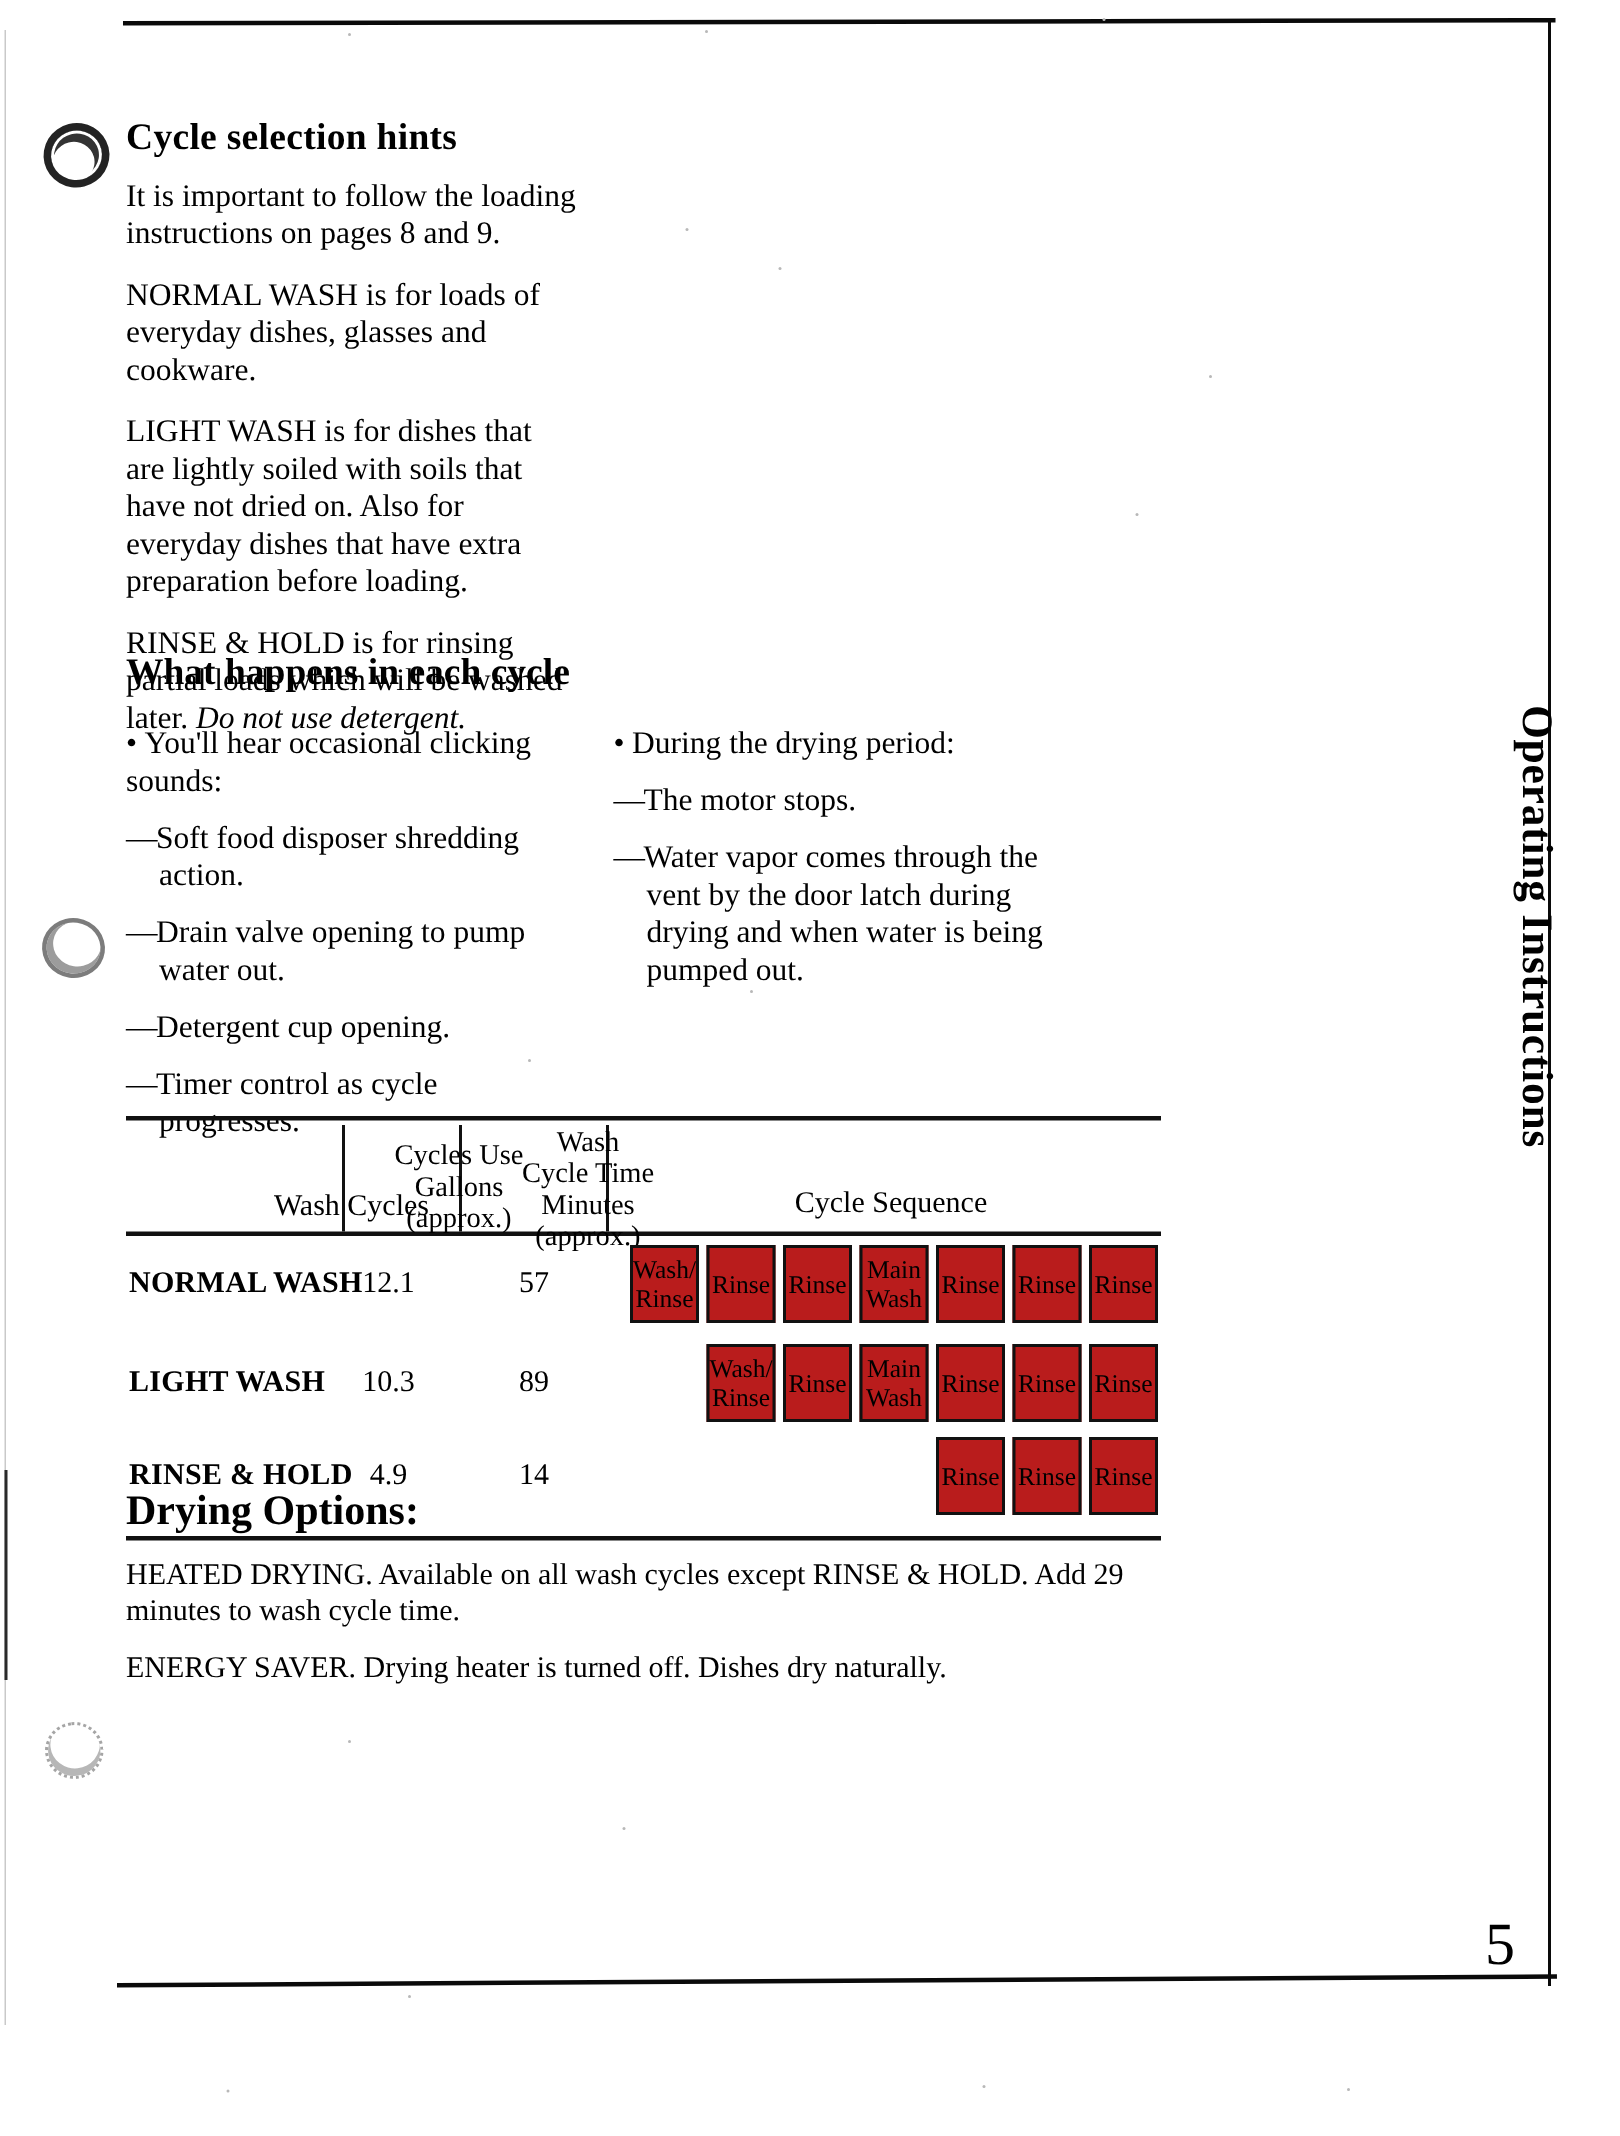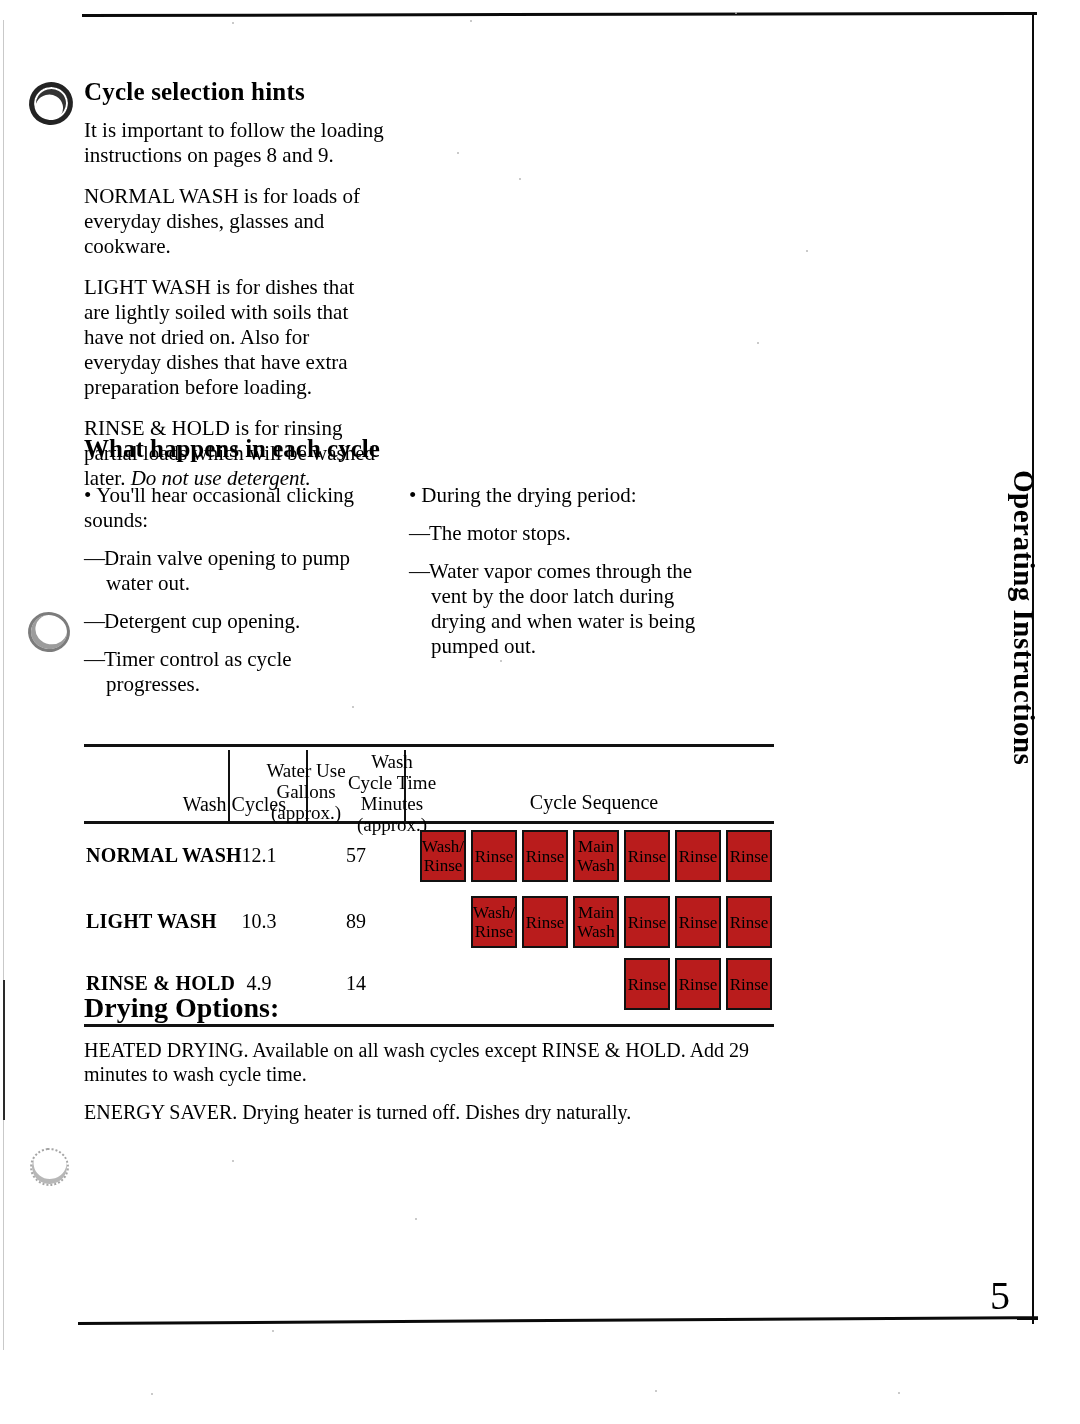--- a/index.html
+++ b/index.html
@@ -362,20 +362,21 @@
     <p class="body">LIGHT WASH is for dishes that are lightly soiled with soils that have not dried on. Also for everyday dishes that have extra preparation before loading.</p>
     <p class="body"><span>RINSE &amp; HOLD is for rinsing partial loads which will be washed later. </span><em class="ital">Do not use detergent.</em></p>
   </div>
 
   <div class="happens">
     <h2>What happens in each cycle</h2>
 
     <div class="happens-cols">
       <div class="hcol left">
         <p class="item-bullet"><span class="bul">•</span><span>You'll hear occasional clicking sounds:</span></p>
+        <p class="item-dash"><span class="dash">—</span><span>Soft food disposer shredding action.</span></p>
         <p class="item-dash"><span class="dash">—</span><span>Drain valve opening to pump water out.</span></p>
         <p class="item-dash"><span class="dash">—</span><span>Detergent cup opening.</span></p>
         <p class="item-dash"><span class="dash">—</span><span>Timer control as cycle progresses.</span></p>
       </div>
 
       <div class="hcol right">
         <p class="item-bullet"><span class="bul">•</span><span>During the drying period:</span></p>
         <p class="item-dash"><span class="dash">—</span><span>The motor stops.</span></p>
         <p class="item-dash"><span class="dash">—</span><span>Water vapor comes through the vent by the door latch during drying and when water is being pumped out.</span></p>
       </div>
@@ -387,21 +388,21 @@
     <div class="tbl-rule"></div>
 
     <div class="thead">
       <div class="vdiv v1"></div>
       <div class="vdiv v2"></div>
       <div class="vdiv v3"></div>
 
       <div class="th th-cycles">Wash Cycles</div>
 
       <div class="th th-water">
-        <div>Water Use</div>
+        <div>Cycles Use</div>
         <div>Gallons</div>
         <div>(approx.)</div>
       </div>
 
       <div class="th th-time">
         <div>Wash</div>
         <div>Cycle Time</div>
         <div>Minutes</div>
         <div>(approx.)</div>
       </div>

